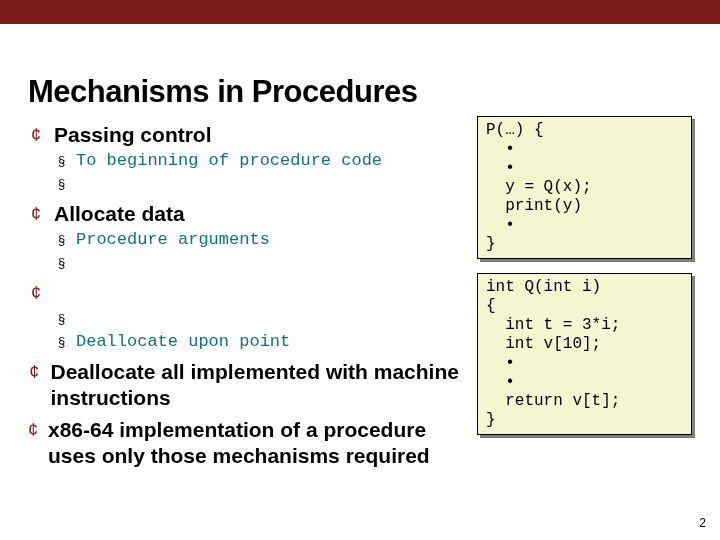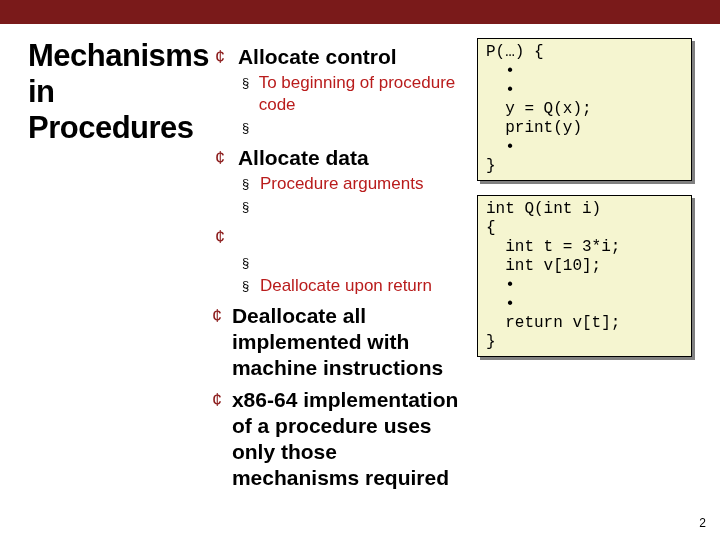--- a/index.html
+++ b/index.html
@@ -12,21 +12,22 @@
     overflow: hidden;
   }
   .top-bar {
     width: 100%;
     height: 24px;
     background: #7a1a1a;
   }
   .slide {
     padding: 14px 28px 0 28px;
     display: flex;
-    flex-direction: row;
+    flex-direction: column;
+    margin-top: 36px;
   }
   .title {
     font-size: 31px;
     font-weight: bold;
     color: #000;
     margin-bottom: 6px;
     letter-spacing: -0.5px;
   }
   .content-row {
     display: flex;
@@ -72,22 +73,22 @@
   }
   .bullet-l2 {
     font-size: 13px;
     color: #000;
     margin-right: 8px;
     line-height: 22px;
     width: 10px;
   }
   .text-l2 {
     font-size: 17px;
-    font-family: Liberation Sans, sans-serif;
-    color: #b91c1c;
+    font-family: Liberation Mono, monospace;
+    color: #0f766e;
     line-height: 22px;
   }
   .code-box {
     background: #f5f5d0;
     border: 1px solid #000;
     box-shadow: 3px 3px 0 #808080;
     padding: 4px 8px 4px 8px;
     font-family: "Courier New", monospace;
     font-size: 16px;
     line-height: 19px;
@@ -108,21 +109,21 @@
 <div class="top-bar"></div>
 
 <div class="slide">
   <div class="title">Mechanisms in Procedures</div>
 
   <div class="content-row">
     <div class="left-col">
 
       <div class="item-l1">
         <span class="bullet-l1">¢</span>
-        <span class="text-l1">Allocate control</span>
+        <span class="text-l1">Passing control</span>
       </div>
       <div class="item-l2">
         <span class="bullet-l2">§</span>
         <span class="text-l2">To beginning of procedure code</span>
       </div>
       <div class="item-l2">
         <span class="bullet-l2">§</span>
       </div>
 
       <div class="item-l1">
@@ -138,21 +139,21 @@
       </div>
 
       <div class="item-l1">
         <span class="bullet-l1">¢</span>
       </div>
       <div class="item-l2">
         <span class="bullet-l2">§</span>
       </div>
       <div class="item-l2">
         <span class="bullet-l2">§</span>
-        <span class="text-l2">Deallocate upon return</span>
+        <span class="text-l2">Deallocate upon point</span>
       </div>
 
       <div class="item-l1">
         <span class="bullet-l1">¢</span>
         <span class="text-l1">Deallocate all implemented with machine instructions</span>
       </div>
 
       <div class="item-l1">
         <span class="bullet-l1">¢</span>
         <span class="text-l1">x86-64 implementation of a procedure uses only those mechanisms required</span>

